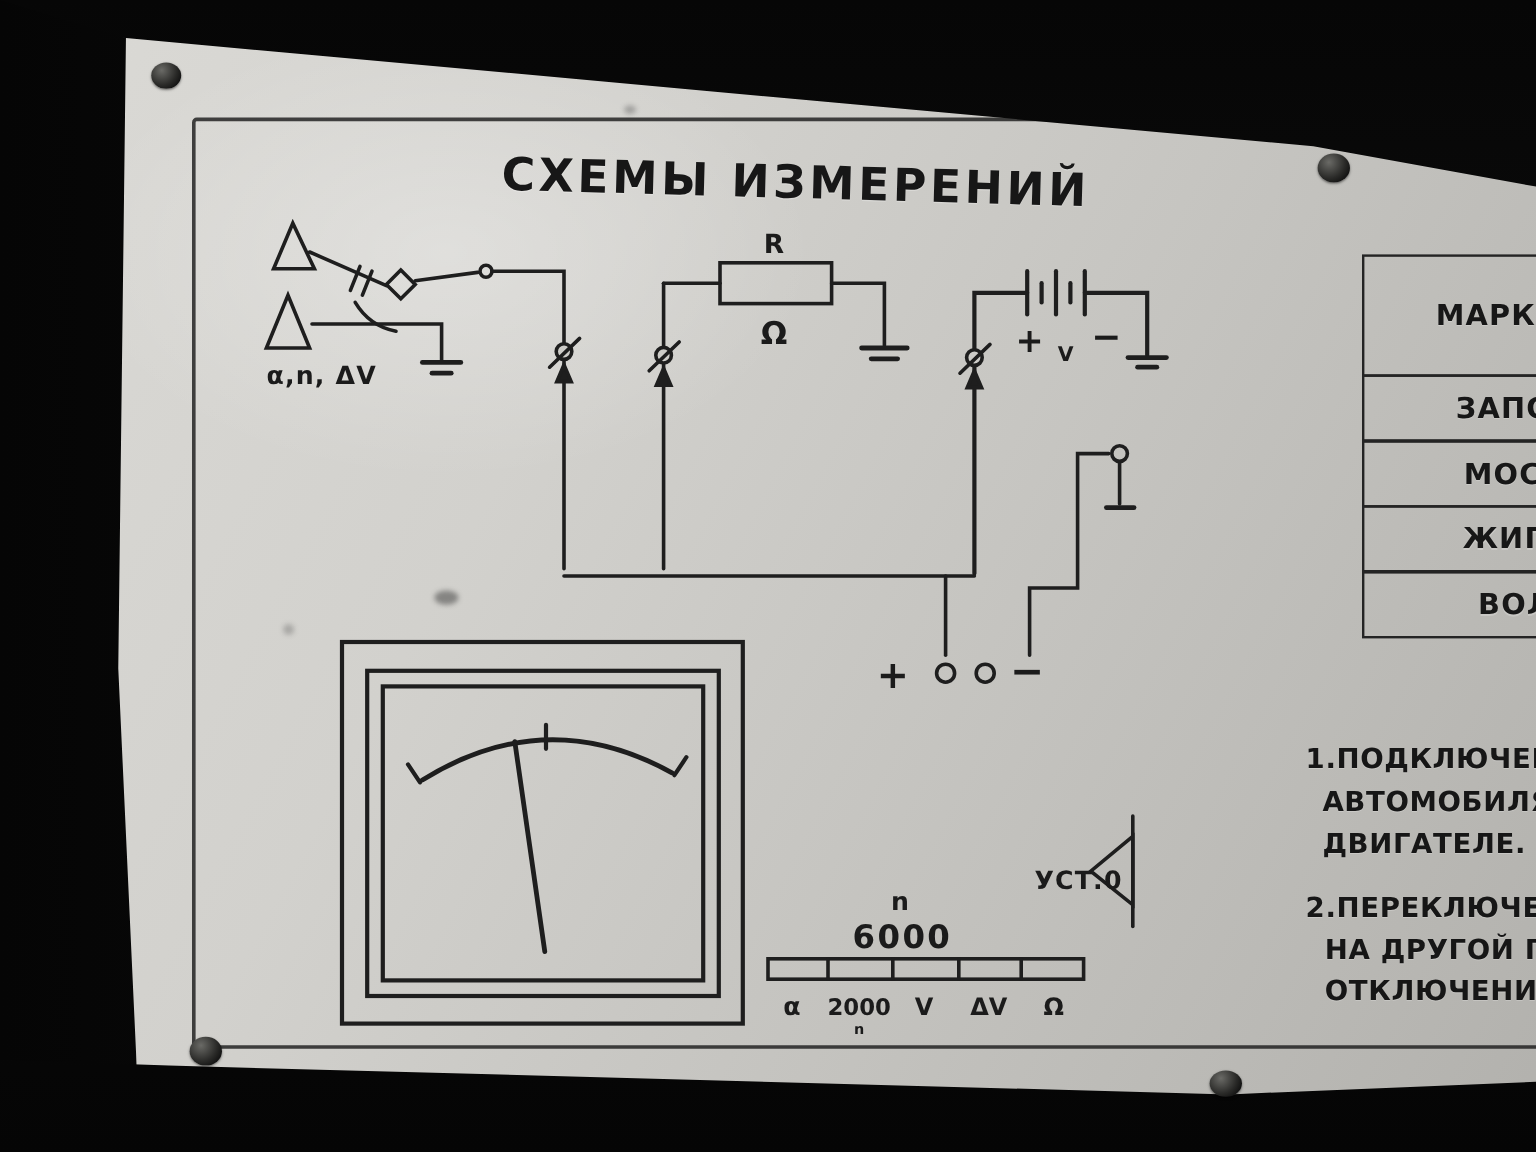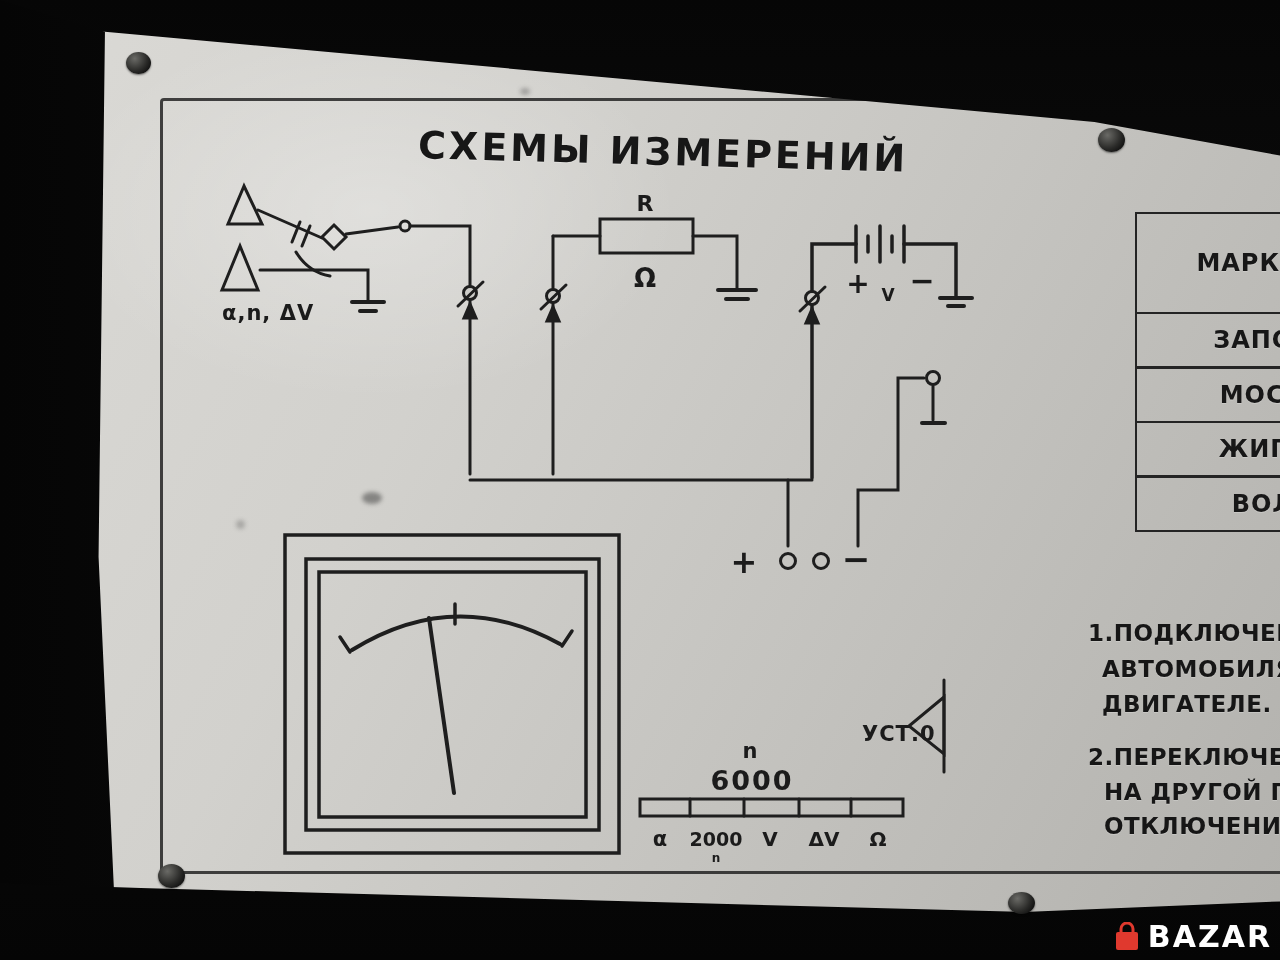--- a/index.html
+++ b/index.html
@@ -213,21 +213,14 @@
 
   <div class="body-top"></div>
   <div class="body-left"></div>
   <div class="body-bottom"></div>
 
   <div class="screw sc1"></div>
   <div class="screw sc2"></div>
   <div class="screw sc3"></div>
   <div class="screw sc4"></div>
 
-  <div class="wm">
-    <svg width="26" height="30" viewBox="0 0 26 30">
-      <path d="M7,10 V7 a6,6 0 0 1 12,0 V10" fill="none" stroke="#e0392e" stroke-width="3"></path>
-      <rect x="2" y="10" width="22" height="18" rx="2" fill="#e0392e"></rect>
-    </svg>
-    <span class="wm-text">BAZAR</span>
-  </div>
 
 </div>
 
 </body></html>

